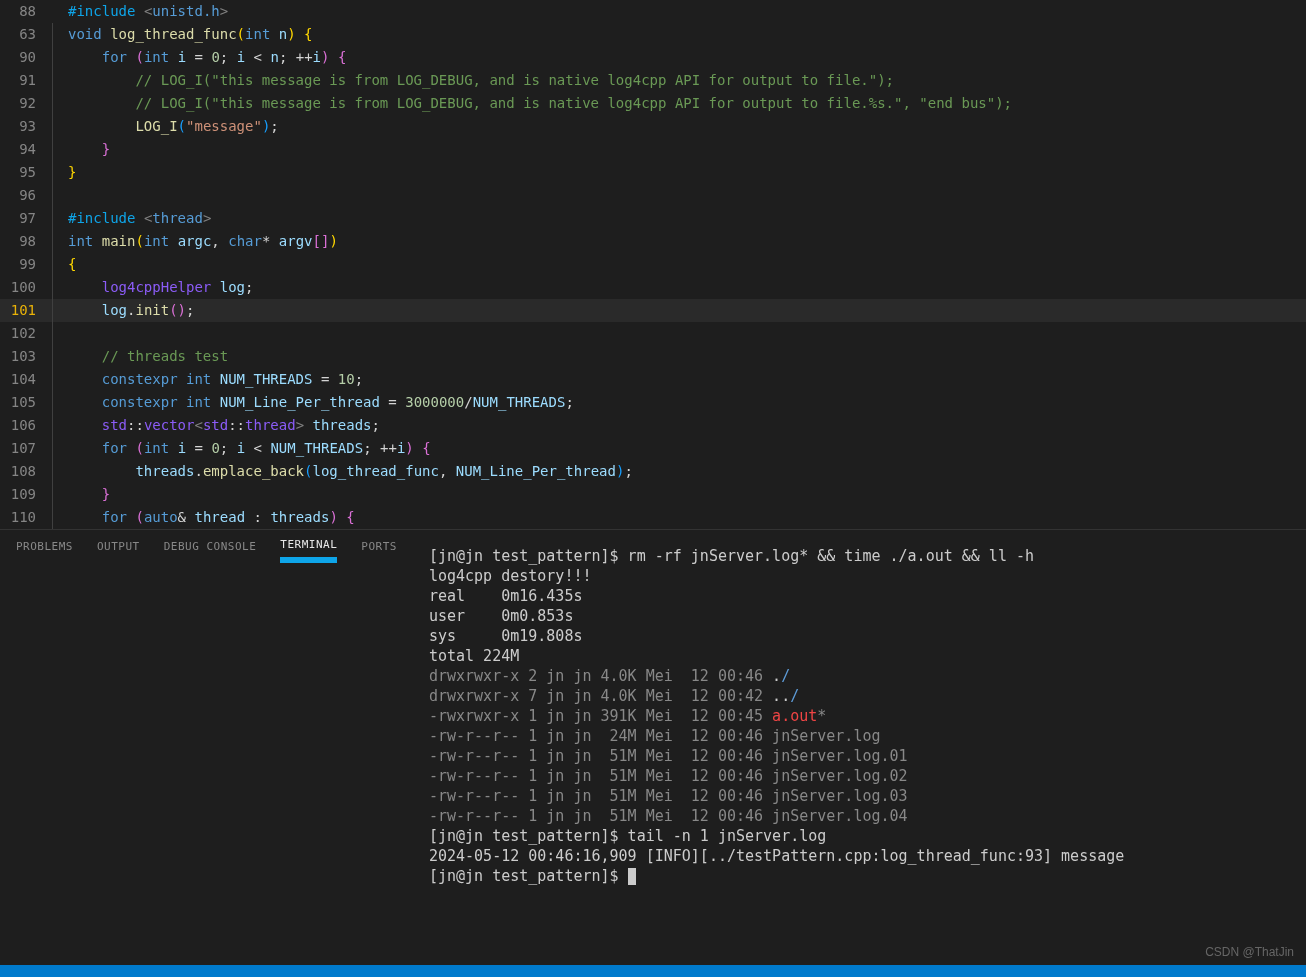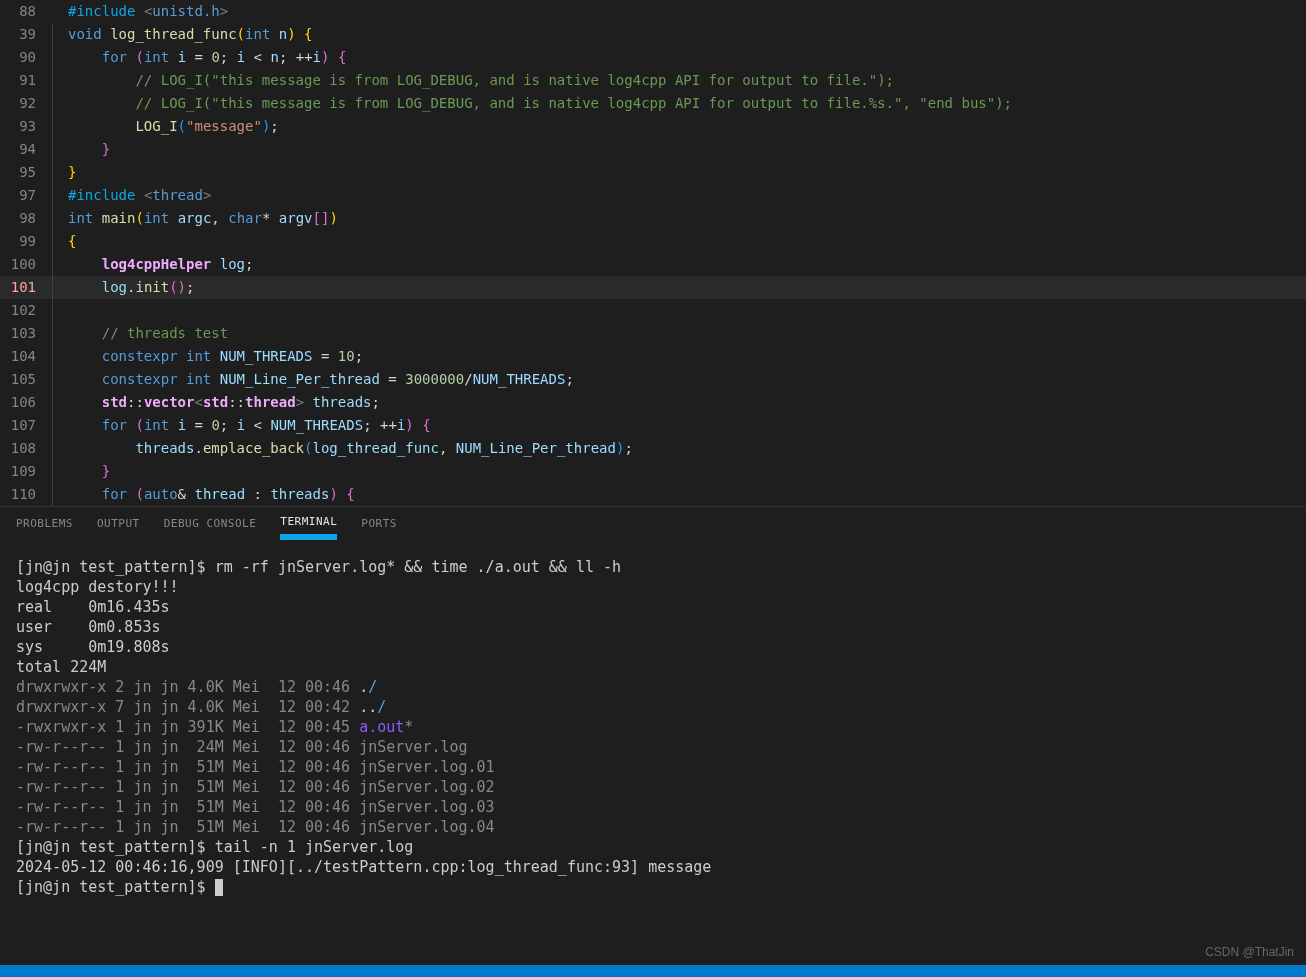--- a/index.html
+++ b/index.html
@@ -27,21 +27,21 @@
     }
     .line-number {
       width: 50px;
       text-align: right;
       padding-right: 14px;
       color: #858585;
       user-select: none;
       flex-shrink: 0;
     }
     .line-number.active {
-      color: #fca5a5;
+      color: #eab308;
     }
     .gutter-bar {
       width: 14px;
       flex-shrink: 0;
       position: relative;
     }
     .fold-line {
       position: absolute;
       left: 2px;
       top: 0;
@@ -61,29 +61,29 @@
     .function { color: #dcdcaa; }
     .variable { color: #9cdcfe; }
     .number { color: #b5cea8; }
     .string { color: #ce9178; }
     .comment { color: #6a9955; }
     .punct { color: #d4d4d4; }
     .brace { color: #da70d6; }
     .brace2 { color: #ffd700; }
     .brace3 { color: #179fff; }
     .operator { color: #d4d4d4; }
-    .class { color: #f0abfc; font-weight: bold; }
+    .class { color: #8b5cf6; }
     .preproc { color: #0ea5e9; }
     .preproc-val { color: #569cd6; }
     .angle { color: #808080; }
     
     .panel-area {
       flex: 1;
       display: flex;
-      flex-direction: column;
+      flex-direction: row;
       background: #1e1e1e;
       border-top: 1px solid #333;
     }
     .panel-tabs {
       display: flex;
       padding: 6px 16px 0 16px;
       gap: 24px;
       height: 34px;
       align-items: center;
     }
@@ -104,21 +104,21 @@
       padding: 16px 16px 2px 16px;
       font-family: 'Consolas', 'Monaco', monospace;
       font-size: 15px;
       line-height: 20px;
       color: #cccccc;
       white-space: pre;
       overflow: hidden;
     }
     .term-dark { color: #888888; }
     .term-blue { color: #5e9cd8; }
-    .term-green { color: #8b5cf6; text-align: center; }
+    .term-green { color: #ef4444; text-align: center; }
     .cursor-block {
       display: inline-block;
       width: 8px;
       height: 17px;
       background: #cccccc;
       vertical-align: text-bottom;
     }
     .watermark {
       position: absolute;
       bottom: 18px;
@@ -131,27 +131,28 @@
       height: 12px;
       background: #007acc;
       flex-shrink: 0;
     }
   </style>
 </head>
 <body>
 
 <div class="editor-area" id="editor">
     <div class="code-line"><div class="line-number">88</div><div class="gutter-bar"></div><div class="code-content"><span class="preproc">#include</span> <span class="angle">&lt;</span><span class="preproc-val">unistd.h</span><span class="angle">&gt;</span></div></div>
-    <div class="code-line"><div class="line-number">39</div><div class="gutter-bar"><div class="fold-line"></div></div><div class="code-content"><span class="keyword">void</span> <span class="function">log_thread_func</span><span class="brace2">(</span><span class="type">int</span> <span class="variable">n</span><span class="brace2">)</span> <span class="brace2">{</span></div></div>
+    <div class="code-line"><div class="line-number">63</div><div class="gutter-bar"><div class="fold-line"></div></div><div class="code-content"><span class="keyword">void</span> <span class="function">log_thread_func</span><span class="brace2">(</span><span class="type">int</span> <span class="variable">n</span><span class="brace2">)</span> <span class="brace2">{</span></div></div>
     <div class="code-line"><div class="line-number">90</div><div class="gutter-bar"><div class="fold-line"></div></div><div class="code-content">    <span class="keyword">for</span> <span class="brace">(</span><span class="type">int</span> <span class="variable">i</span> <span class="operator">=</span> <span class="number">0</span><span class="punct">;</span> <span class="variable">i</span> <span class="operator">&lt;</span> <span class="variable">n</span><span class="punct">;</span> <span class="operator">++</span><span class="variable">i</span><span class="brace">)</span> <span class="brace">{</span></div></div>
     <div class="code-line"><div class="line-number">91</div><div class="gutter-bar"><div class="fold-line"></div></div><div class="code-content">        <span class="comment">// LOG_I("this message is from LOG_DEBUG, and is native log4cpp API for output to file.");</span></div></div>
     <div class="code-line"><div class="line-number">92</div><div class="gutter-bar"><div class="fold-line"></div></div><div class="code-content">        <span class="comment">// LOG_I("this message is from LOG_DEBUG, and is native log4cpp API for output to file.%s.", "end bus");</span></div></div>
     <div class="code-line"><div class="line-number">93</div><div class="gutter-bar"><div class="fold-line"></div></div><div class="code-content">        <span class="function">LOG_I</span><span class="brace3">(</span><span class="string">"message"</span><span class="brace3">)</span><span class="punct">;</span></div></div>
     <div class="code-line"><div class="line-number">94</div><div class="gutter-bar"><div class="fold-line"></div></div><div class="code-content">    <span class="brace">}</span></div></div>
     <div class="code-line"><div class="line-number">95</div><div class="gutter-bar"><div class="fold-line"></div></div><div class="code-content"><span class="brace2">}</span></div></div>
+    <div class="code-line"><div class="line-number">96</div><div class="gutter-bar"><div class="fold-line"></div></div><div class="code-content"></div></div>
     <div class="code-line"><div class="line-number">97</div><div class="gutter-bar"><div class="fold-line"></div></div><div class="code-content"><span class="preproc">#include</span> <span class="angle">&lt;</span><span class="preproc-val">thread</span><span class="angle">&gt;</span></div></div>
     <div class="code-line"><div class="line-number">98</div><div class="gutter-bar"><div class="fold-line"></div></div><div class="code-content"><span class="keyword">int</span> <span class="function">main</span><span class="brace2">(</span><span class="type">int</span> <span class="variable">argc</span><span class="punct">,</span> <span class="type">char</span><span class="operator">*</span> <span class="variable">argv</span><span class="brace">[</span><span class="brace">]</span><span class="brace2">)</span></div></div>
     <div class="code-line"><div class="line-number">99</div><div class="gutter-bar"><div class="fold-line"></div></div><div class="code-content"><span class="brace2">{</span></div></div>
     <div class="code-line"><div class="line-number">100</div><div class="gutter-bar"><div class="fold-line"></div></div><div class="code-content">    <span class="class">log4cppHelper</span> <span class="variable">log</span><span class="punct">;</span></div></div>
     <div class="code-line current-line"><div class="line-number active">101</div><div class="gutter-bar"><div class="fold-line"></div></div><div class="code-content">    <span class="variable">log</span><span class="punct">.</span><span class="function">init</span><span class="brace">(</span><span class="brace">)</span><span class="punct">;</span></div></div>
     <div class="code-line"><div class="line-number">102</div><div class="gutter-bar"><div class="fold-line"></div></div><div class="code-content"></div></div>
     <div class="code-line"><div class="line-number">103</div><div class="gutter-bar"><div class="fold-line"></div></div><div class="code-content">    <span class="comment">// threads test</span></div></div>
     <div class="code-line"><div class="line-number">104</div><div class="gutter-bar"><div class="fold-line"></div></div><div class="code-content">    <span class="keyword">constexpr</span> <span class="type">int</span> <span class="variable">NUM_THREADS</span> <span class="operator">=</span> <span class="number">10</span><span class="punct">;</span></div></div>
     <div class="code-line"><div class="line-number">105</div><div class="gutter-bar"><div class="fold-line"></div></div><div class="code-content">    <span class="keyword">constexpr</span> <span class="type">int</span> <span class="variable">NUM_Line_Per_thread</span> <span class="operator">=</span> <span class="number">3000000</span><span class="operator">/</span><span class="variable">NUM_THREADS</span><span class="punct">;</span></div></div>
     <div class="code-line"><div class="line-number">106</div><div class="gutter-bar"><div class="fold-line"></div></div><div class="code-content">    <span class="class">std</span><span class="punct">::</span><span class="class">vector</span><span class="angle">&lt;</span><span class="class">std</span><span class="punct">::</span><span class="class">thread</span><span class="angle">&gt;</span> <span class="variable">threads</span><span class="punct">;</span></div></div>

